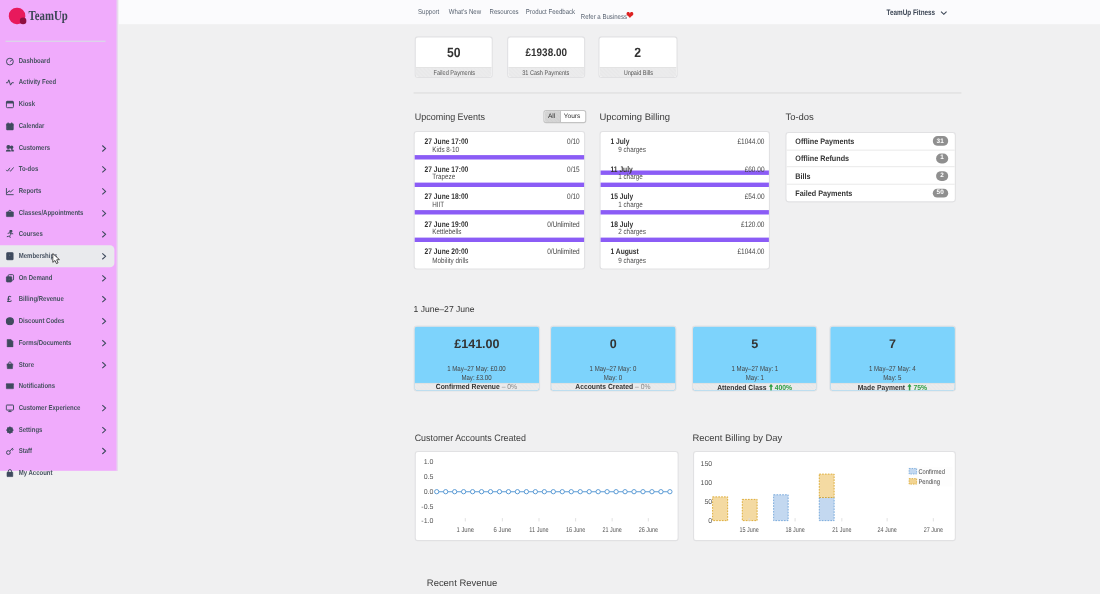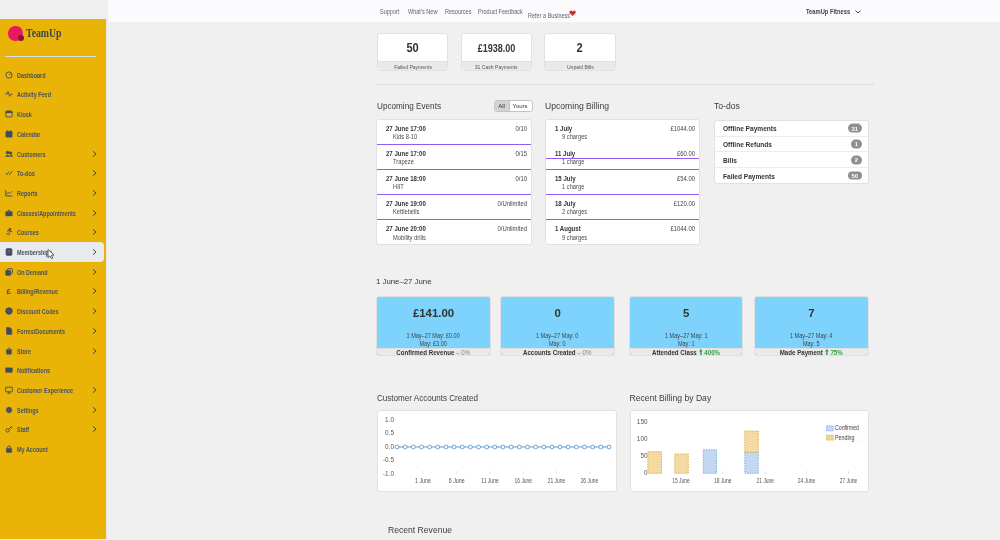--- a/index.html
+++ b/index.html
@@ -1,21 +1,21 @@
 <!DOCTYPE html>
 <html><head>
 <meta charset="utf-8">
 <style>
 * { margin:0; padding:0; box-sizing:border-box; }
 html,body { width:1000px; height:540px; overflow:hidden; }
 body { font-family:"Liberation Sans", sans-serif; background:#f0f0f1; position:relative; }
 .abs { position:absolute; }
 
 
-#sidebar { position:absolute; left:0; top:0; width:107px; height:520px; background:#eab308; border-right:1px solid #e4e6ea;margin-top:19px; }
+#sidebar { position:absolute; left:0; top:0; width:107px; height:428px; background:#f0abfc; border-right:1px solid #e4e6ea; }
 #logo-big { position:absolute; left:8px; top:7px; width:14.5px; height:14.5px; border-radius:50%; background:#e8195c; }
 #logo-small { position:absolute; left:18.3px; top:16px; width:6px; height:6px; border-radius:50%; background:#8e1040; }
 #logo-text { position:absolute; left:26px; top:7.3px; font-family:"Liberation Serif", serif; font-weight:bold; font-size:12.4px; color:#3b4554; transform:scaleX(0.79); transform-origin:left top; }
 #side-divider { position:absolute; left:5px; top:37px; width:91px; height:1px; background:#d8dce4; }
 .mi { position:absolute; left:0; width:107px; height:19.7px; }
 .mi .ico { position:absolute; left:5px; top:50%; margin-top:-4px; width:8px; height:8px; }
 .mi .lbl { position:absolute; left:16.5px; top:50%; transform:translateY(-50%) scaleX(0.84); transform-origin:left center; font-size:6.5px; font-weight:bold; color:#475261; white-space:nowrap; }
 .mi .chv { position:absolute; left:92px; top:50%; width:5px; height:7px; transform:translateY(-50%); }
 .mi.active { background:#e9eaed; border-radius:0 4px 4px 0; width:104px; }
 svg.sic { display:block; width:8px; height:8px; }
@@ -29,21 +29,21 @@
 
 .card { position:absolute; background:#fff; border:1px solid #e1e1e3; border-radius:3px; }
 .sec-title { position:absolute; font-size:8.6px; color:#3c3c3c; }
 
 
 .tcard { position:absolute; border:1px solid #e1e1e3; border-radius:3px; background:#fff; }
 .tcard .num { position:absolute; left:0; right:0; top:7px; text-align:center; font-size:12.2px; font-weight:bold; color:#333; transform:scaleX(0.91); }
 .tcard .ft { position:absolute; left:0; right:0; bottom:0; height:9.7px; background:#ebebec; background-image:repeating-linear-gradient(45deg, rgba(0,0,0,0.013) 0 1px, transparent 1px 2.5px); border-top:1px solid #e0e0e0; text-align:center; font-size:6.2px; color:#555; line-height:9.6px; border-radius:0 0 3px 3px; }
 
 
-.lrow { position:absolute; left:0; right:0; border-bottom:1px solid #8b5cf6; }
+.lrow { position:absolute; left:0; right:0; border-bottom:4px solid #8b5cf6; }
 .lrow:last-child { border-bottom:none; }
 .l1 { position:absolute; left:8.5px; top:4px; font-size:7.4px; font-weight:bold; color:#333; transform:scaleX(0.82); transform-origin:left top; white-space:nowrap; }
 .l2 { position:absolute; left:15.5px; top:13.2px; font-size:7px; color:#4a4a4a; transform:scaleX(0.82); transform-origin:left top; white-space:nowrap; }
 .rv { position:absolute; right:4.5px; top:4px; font-size:7.2px; color:#444; transform:scaleX(0.82); transform-origin:right top; white-space:nowrap; }
 
 
 .trow { position:absolute; left:0; right:0; height:15.9px; border-bottom:1px solid #ececec; }
 .trow .tl { position:absolute; left:8.5px; top:50%; transform:translateY(-50%) scaleX(0.9); transform-origin:left center; font-size:7.3px; font-weight:bold; color:#333; white-space:nowrap; }
 .badge { position:absolute; right:6.5px; top:50%; transform:translateY(-50%); background:#8f8f8f; color:#fff; font-size:5.8px; font-weight:bold; border-radius:4.5px; padding:1.4px 3.6px; }
 

